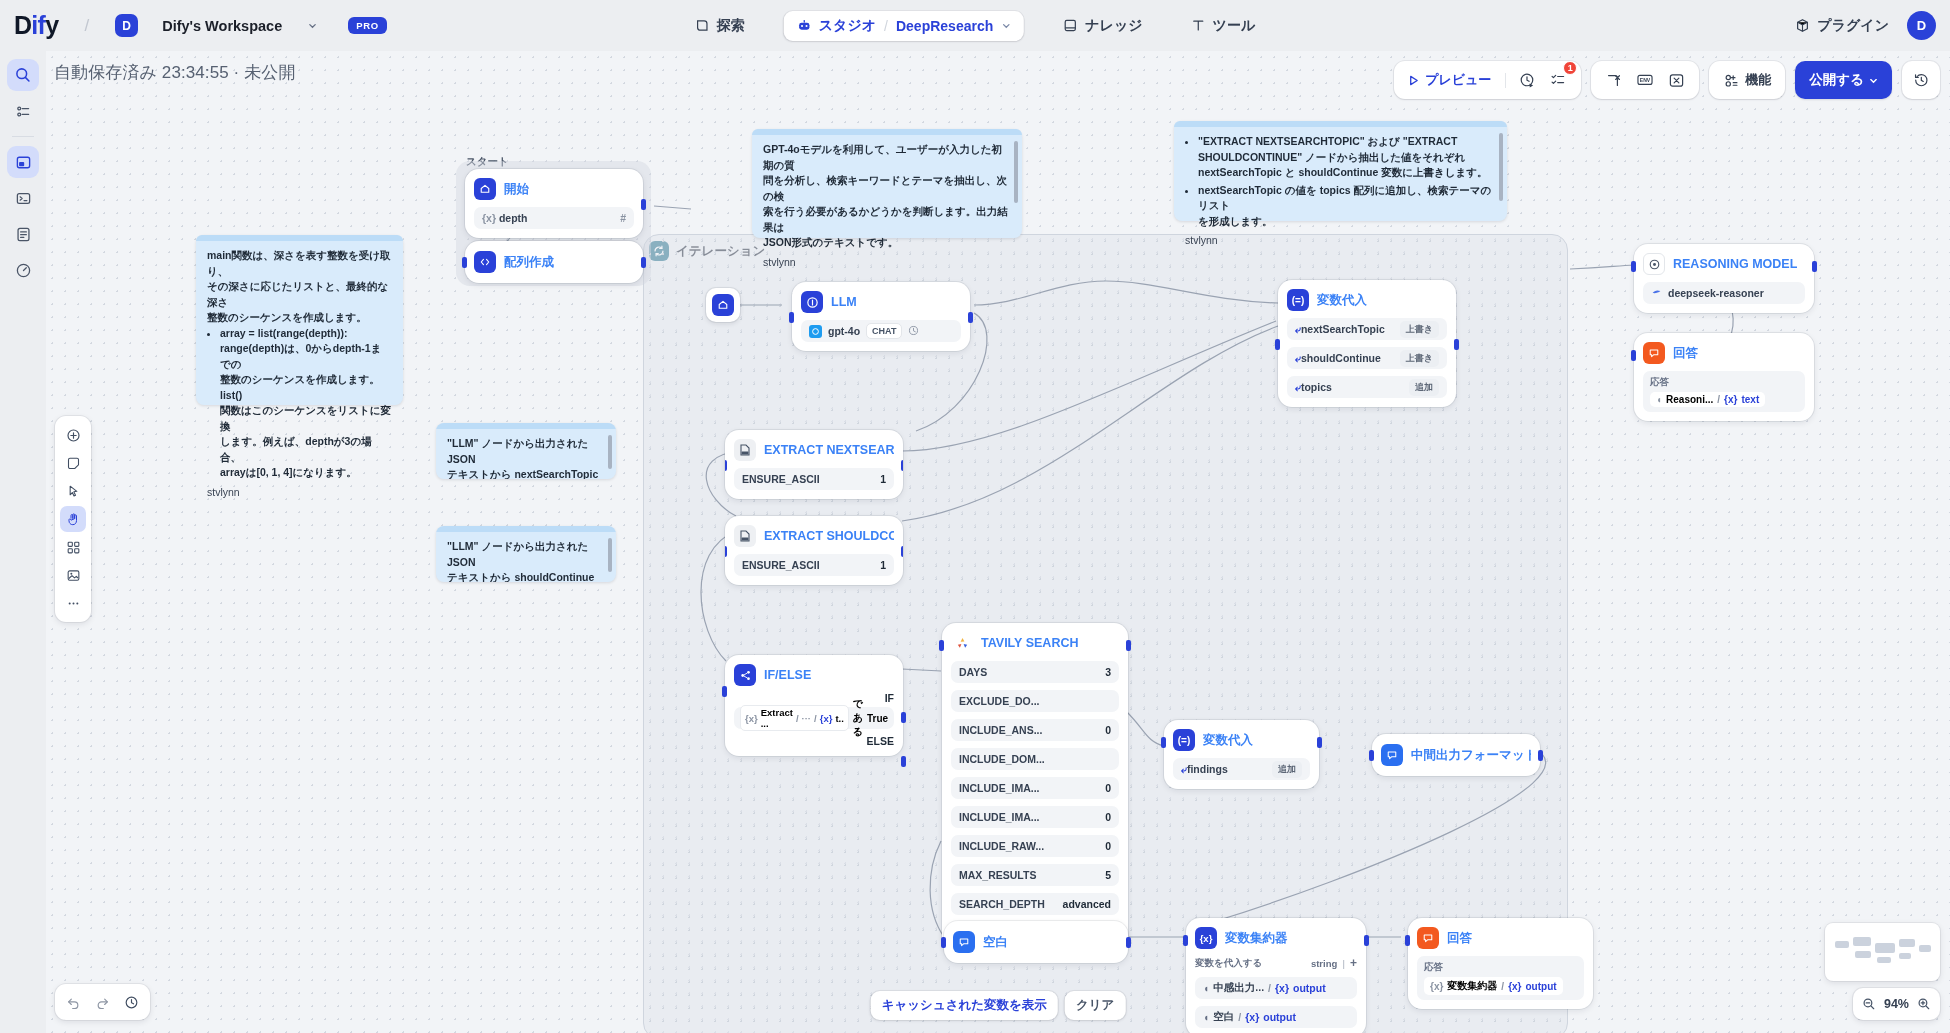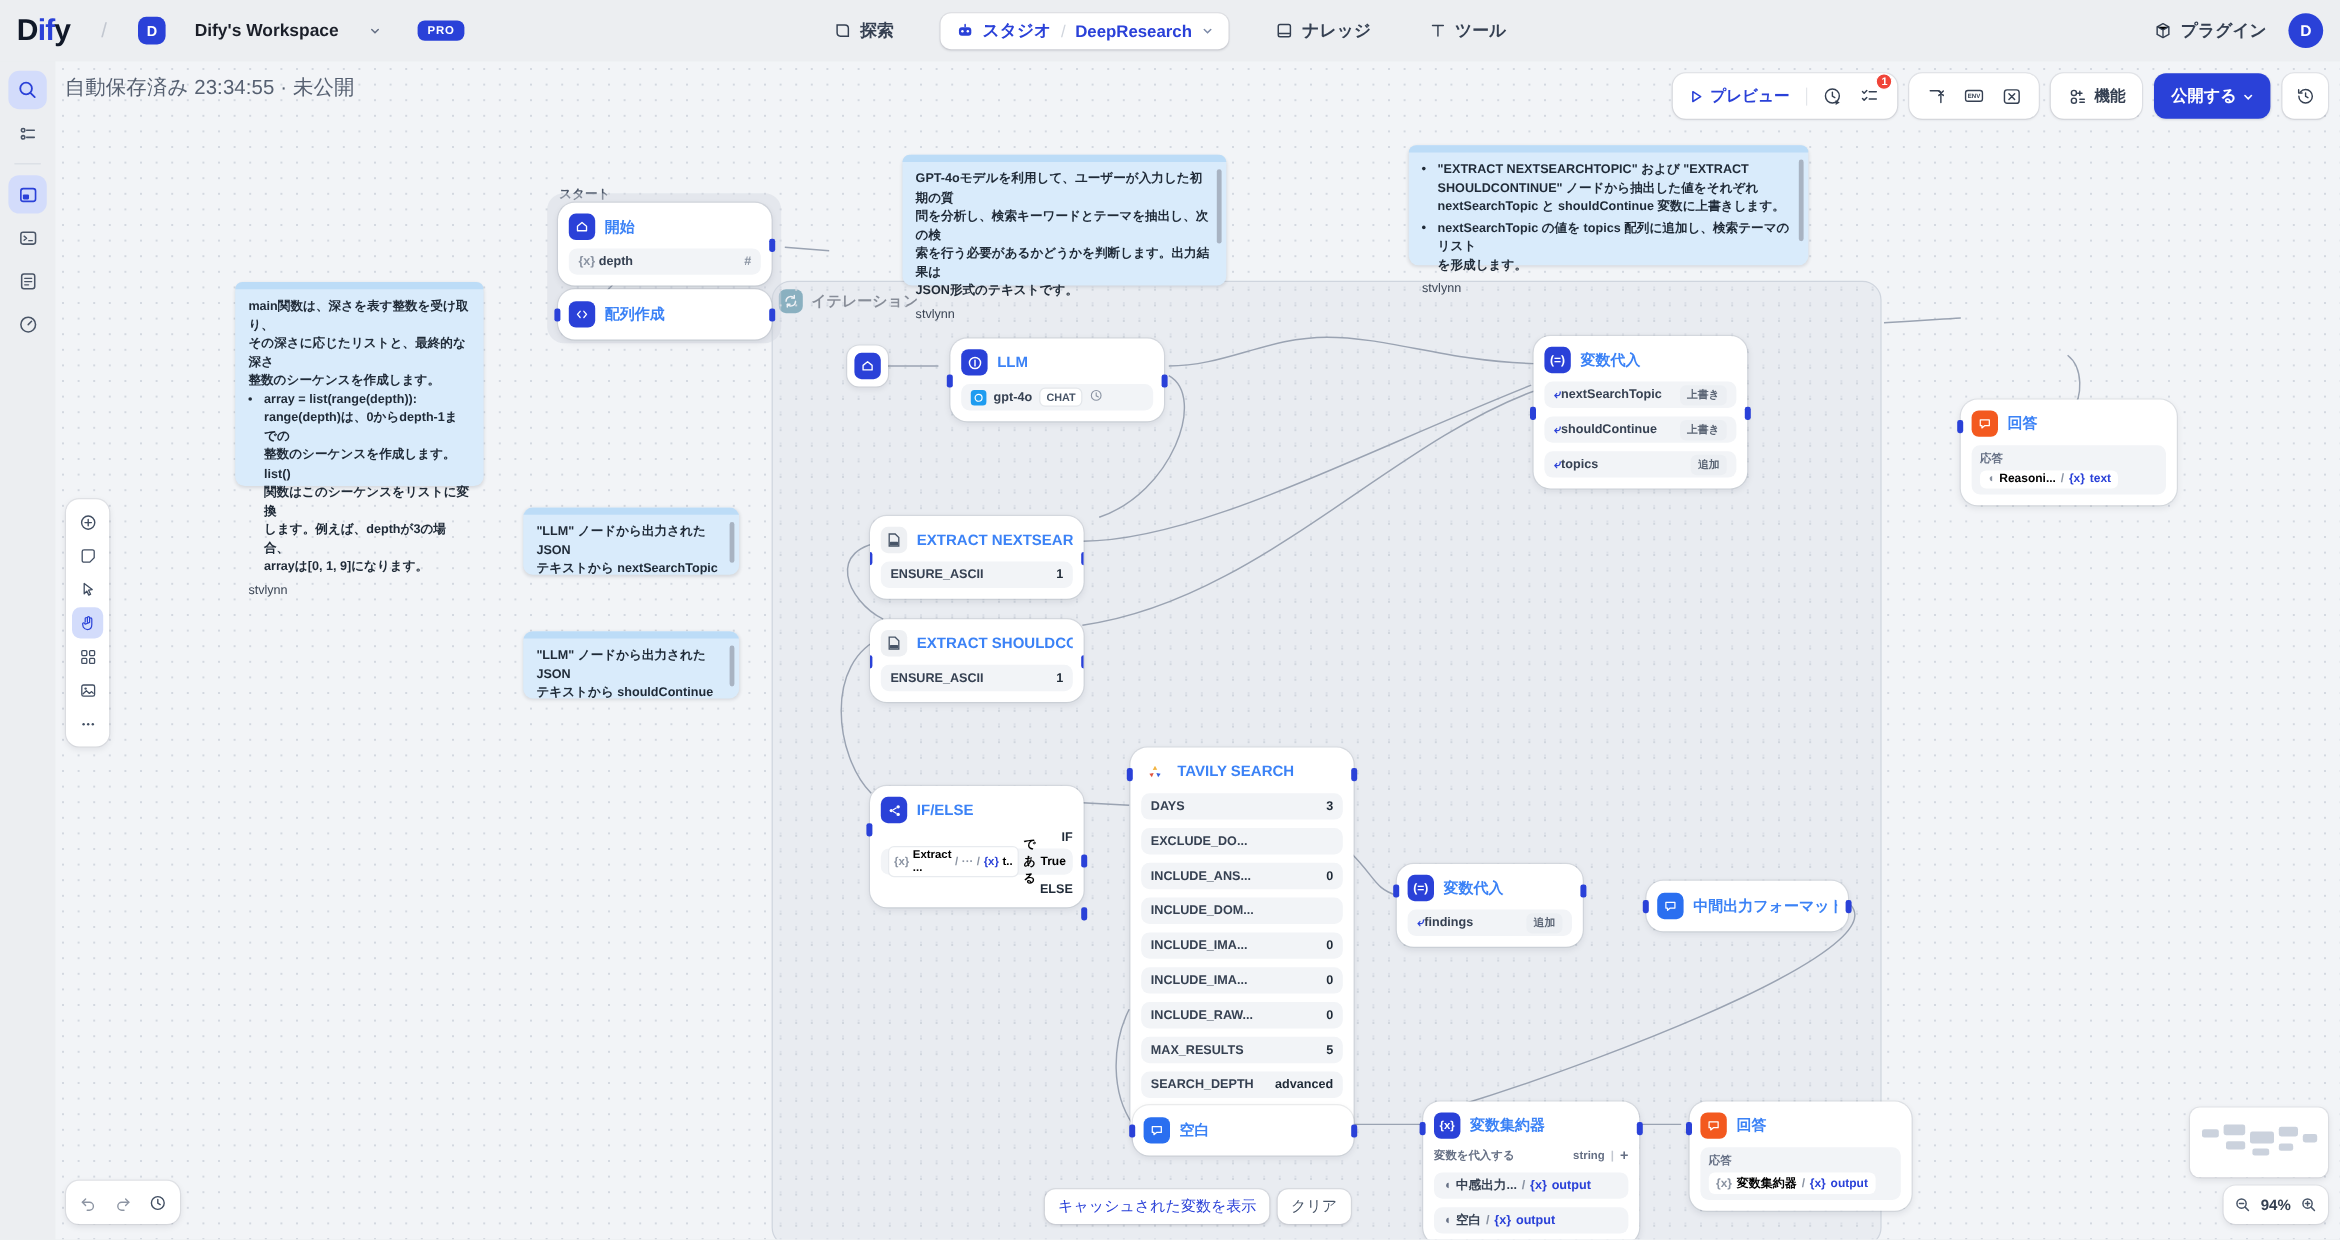--- a/index.html
+++ b/index.html
@@ -160,21 +160,21 @@
   .undo-btn.on { color: #414e62; }
 
   
   .cache-bar {
     position: absolute; left: 50%; transform: translateX(-50%); bottom: 13px;
     display: flex; align-items: center; gap: 7px; z-index: 40;
   }
   .cache-btn {
     background: #fff; border-radius: 9px; height: 29px;
     display: flex; align-items: center; padding: 0 11px;
-    font-size: 12.5px; font-weight: 400; color: #2a41d8; cursor: pointer;
+    font-size: 12.5px; font-weight: 700; color: #2a41d8; cursor: pointer;
     box-shadow: 0 1px 3px rgba(16,24,40,.10), 0 0 0 1px rgba(16,24,40,.06);
   }
   .cache-btn.grey { color: #475467; }
 
   
   .zoom-bar {
     position: absolute; right: 10px; bottom: 13px;
     background: #fff; border-radius: 10px; height: 32px;
     display: flex; align-items: center; padding: 0 9px; gap: 8px;
     box-shadow: 0 2px 6px rgba(16,24,40,.10), 0 0 0 1px rgba(16,24,40,.06);
@@ -589,21 +589,21 @@
         <div>main関数は、深さを表す整数を受け取り、</div>
         <div>その深さに応じたリストと、最終的な深さ</div>
         <div>整数のシーケンスを作成します。</div>
         <ul>
           <li>
             <span>array = list(range(depth)):</span><br>
             <span>range(depth)は、0からdepth-1までの</span><br>
             <span>整数のシーケンスを作成します。list()</span><br>
             <span>関数はこのシーケンスをリストに変換</span><br>
             <span>します。例えば、depthが3の場合、</span><br>
-            <span>arrayは[0, 1, 9]になります。</span>
+            <span>arrayは[0, 1, 4]になります。</span>
           </li>
         </ul>
         <div class="sig">stvlynn</div>
       </div>
     </div>
 
     <div class="note" style="left:706px; top:78px; width:270px; height:109px;">
       <div class="bar"></div>
       <div style="margin-top:4px;">
         <div>GPT-4oモデルを利用して、ユーザーが入力した初期の質</div>
@@ -941,20 +941,41 @@
           <span class="muted">{x}</span>
           <span>変数集約器</span>
           <span class="muted">/</span>
           <span class="varx">{x}</span>
             <span class="varx">output</span>
         </div>
       </div>
       <div class="port l" style="top:22px;"></div>
     </div>
 
+    <div class="node" style="left:1588px; top:193px; width:180px;">
+      <div class="node-head">
+        <span class="node-ico" style="background:#fff; border:1px solid #e3e6ea;">
+          <svg width="13" height="13" viewBox="0 0 14 14">
+              <circle cx="7" cy="7" r="4.6" fill="none" stroke="#4a5567" stroke-width="1.2"></circle>
+              <circle cx="7" cy="7" r="1.6" fill="#4a5567"></circle>
+            </svg>
+        </span>
+        <span class="node-title">REASONING MODEL</span>
+      </div>
+      <div class="node-row" style="justify-content:flex-start; gap:6px;">
+        <span style="color:#4a72e8;">
+          <svg width="11" height="11" viewBox="0 0 12 12">
+              <path d="M1.8 6.6c1.8-2.6 5-3.6 8.4-2.2-2 1.8-5.4 2.8-8.4 2.2z" fill="#4a72e8"></path>
+            </svg>
+        </span>
+        <span>deepseek-reasoner</span>
+      </div>
+      <div class="port l" style="top:22px;"></div>
+      <div class="port r" style="top:22px;"></div>
+    </div>
 
     <div class="node" style="left:1588px; top:282px; width:180px;">
       <div class="node-head">
         <span class="node-ico" style="background:#f3591f;">
           <svg width="12" height="12" viewBox="0 0 14 14">
               <path d="M2.6 3.4h8.8v5.6H6.8L4.2 11.2V9H2.6z" fill="none" stroke="#fff" stroke-width="1.2" stroke-linejoin="round"></path>
             </svg>
         </span>
         <span class="node-title">回答</span>
       </div>

